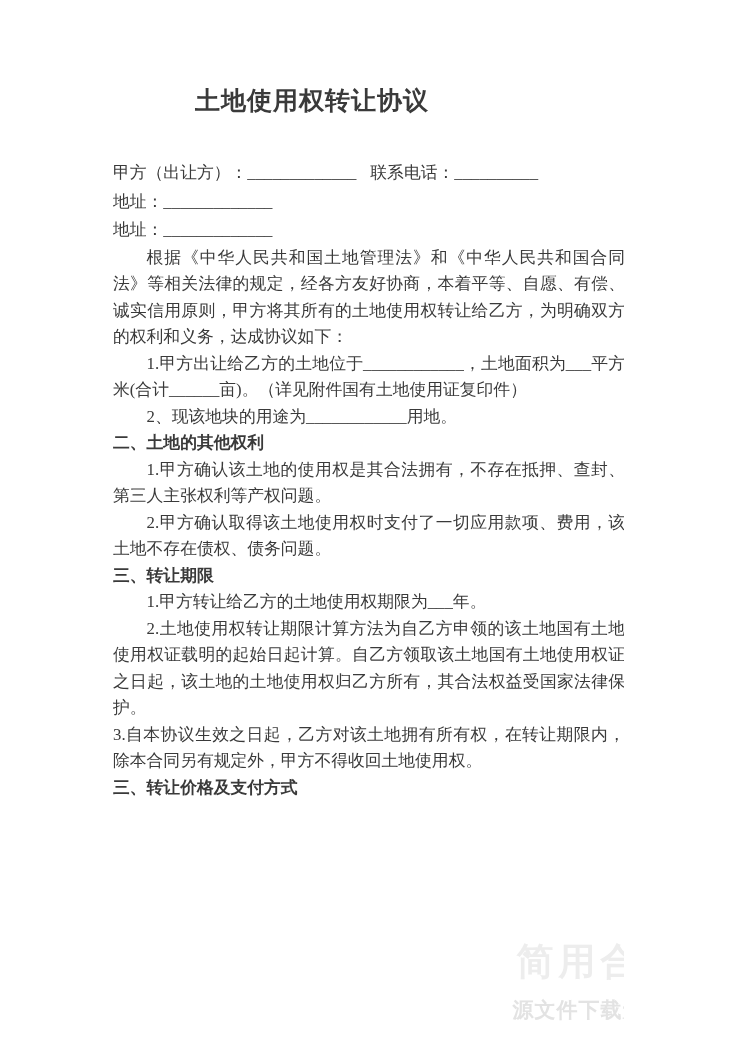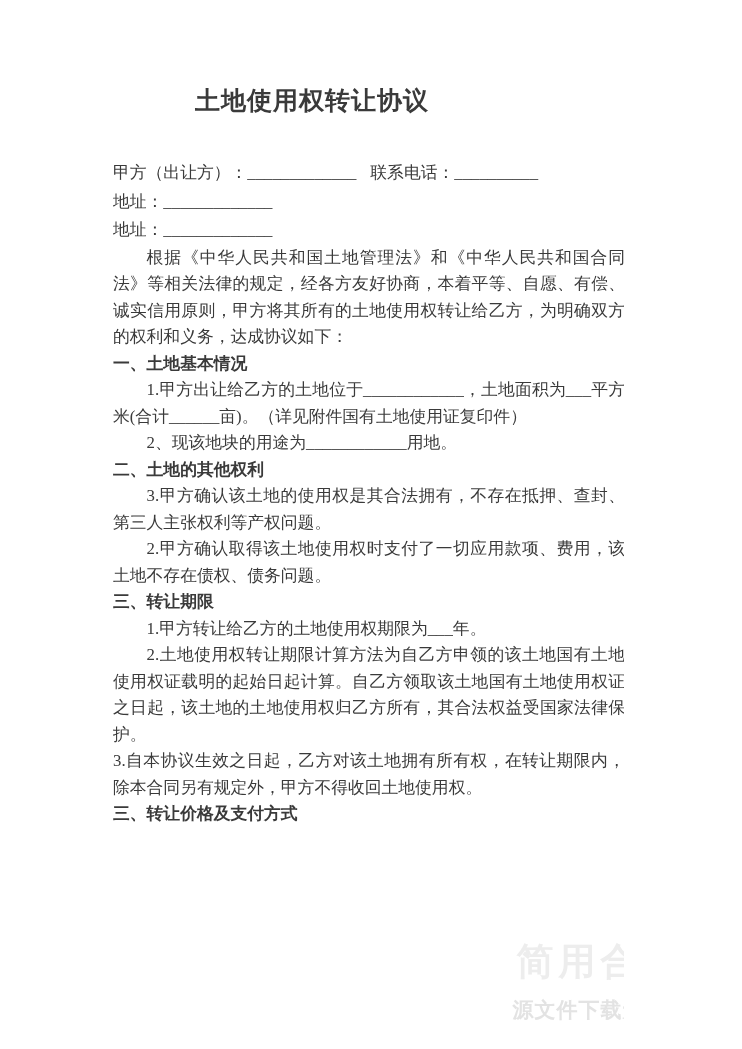--- a/index.html
+++ b/index.html
@@ -55,26 +55,25 @@
   <div class="content">
 
     <div class="party-line">
       <span>甲方（出让方）：_____________</span><span class="phone-part">联系电话：__________</span>
     </div>
     <div class="party-line">地址：_____________</div>
     <div class="party-line">地址：_____________</div>
 
     <div class="para indent">根据《中华人民共和国土地管理法》和《中华人民共和国合同法》等相关法律的规定，经各方友好协商，本着平等、自愿、有偿、诚实信用原则，甲方将其所有的土地使用权转让给乙方，为明确双方的权利和义务，达成协议如下：</div>
 
-    <div class="para heading">一、土地基本情况</div>
     <div class="para indent">1.甲方出让给乙方的土地位于____________，土地面积为___平方米(合计______亩)。（详见附件国有土地使用证复印件）</div>
     <div class="para indent">2、现该地块的用途为____________用地。</div>
 
     <div class="para heading">二、土地的其他权利</div>
-    <div class="para indent">3.甲方确认该土地的使用权是其合法拥有，不存在抵押、查封、第三人主张权利等产权问题。</div>
+    <div class="para indent">1.甲方确认该土地的使用权是其合法拥有，不存在抵押、查封、第三人主张权利等产权问题。</div>
     <div class="para indent">2.甲方确认取得该土地使用权时支付了一切应用款项、费用，该土地不存在债权、债务问题。</div>
 
     <div class="para heading">三、转让期限</div>
     <div class="para indent">1.甲方转让给乙方的土地使用权期限为___年。</div>
     <div class="para indent">2.土地使用权转让期限计算方法为自乙方申领的该土地国有土地使用权证载明的起始日起计算。自乙方领取该土地国有土地使用权证之日起，该土地的土地使用权归乙方所有，其合法权益受国家法律保护。</div>
     <div class="para">3.自本协议生效之日起，乙方对该土地拥有所有权，在转让期限内，除本合同另有规定外，甲方不得收回土地使用权。</div>
 
     <div class="para heading">三、转让价格及支付方式</div>
 
   </div>

